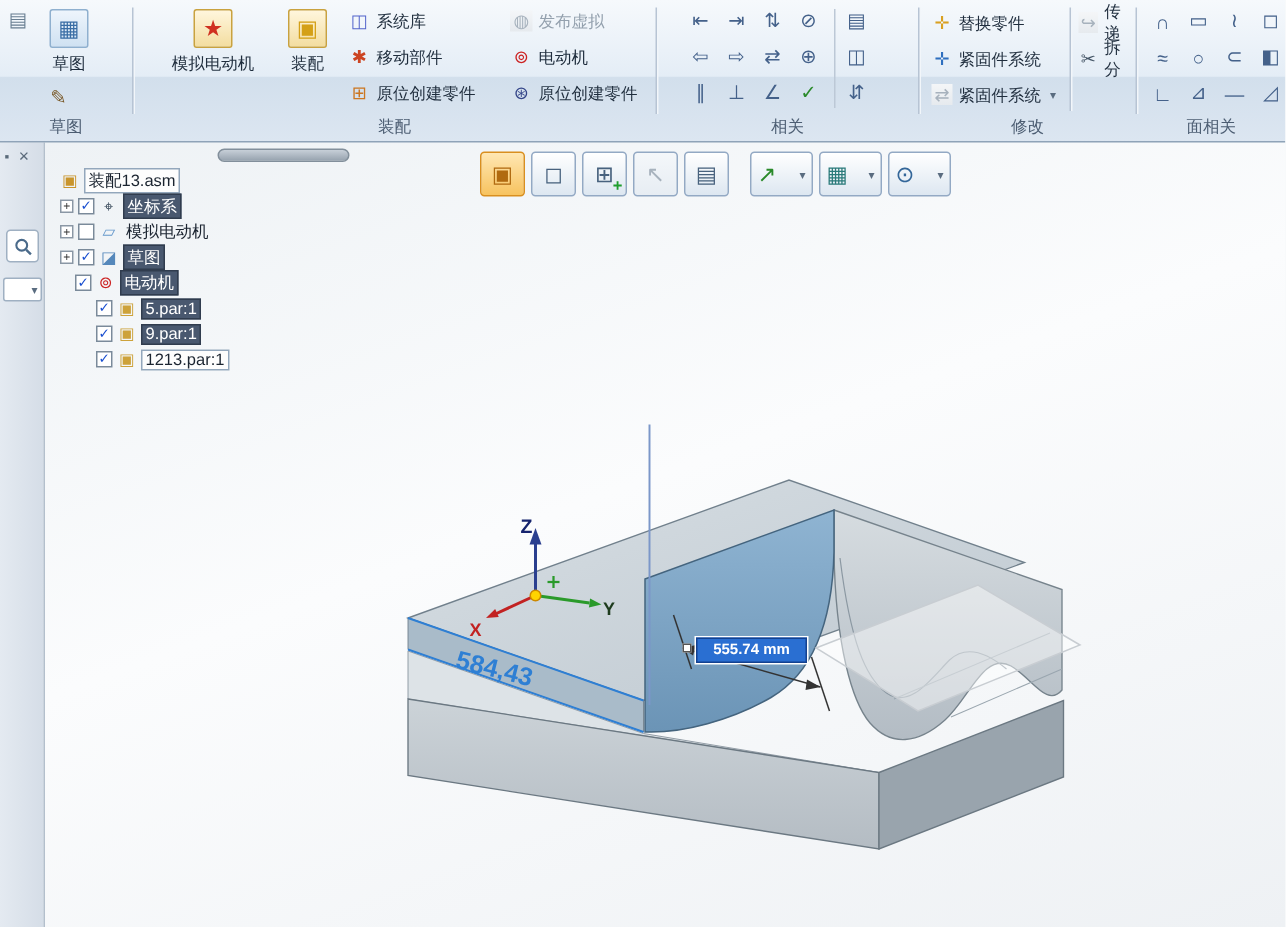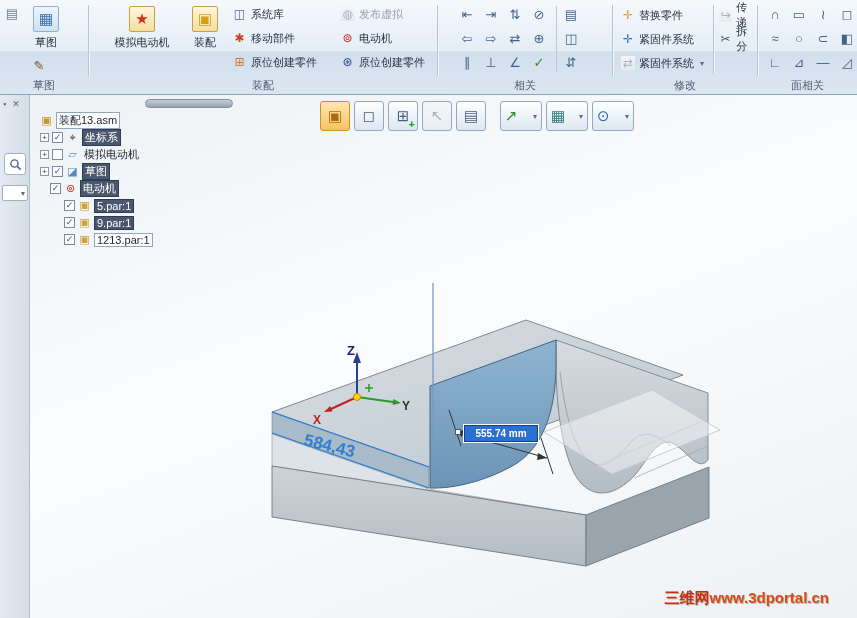--- a/index.html
+++ b/index.html
@@ -385,17 +385,14 @@
       <span class="ticon" style="color:#cda23a">▣</span>
       <span class="tlabel boxed">1213.par:1</span>
     </div>
   </div>
 
   <div class="dimhandle"></div>
   <div class="dimbox">
     <span>555.74 mm</span>
   </div>
 
-  <div class="watermark">
-    <span class="wm1">三维网</span><span class="wm2">www.3dportal.cn</span>
-  </div>
 
 </div>
 
 </body></html>

